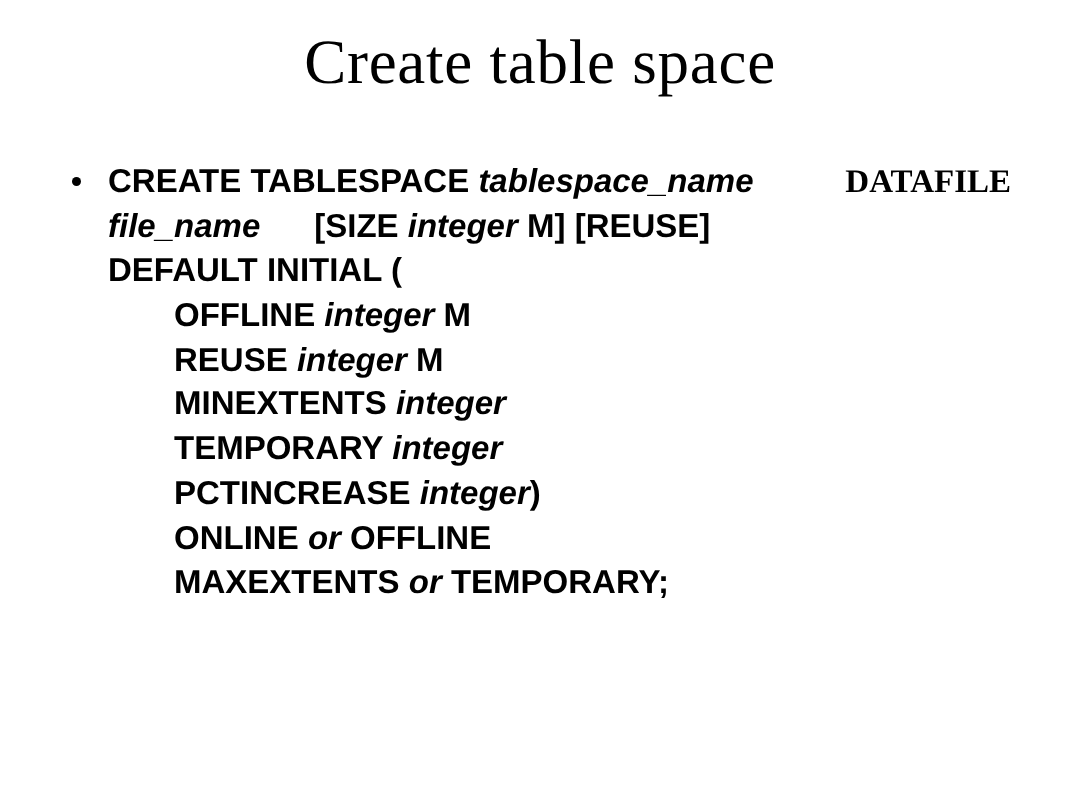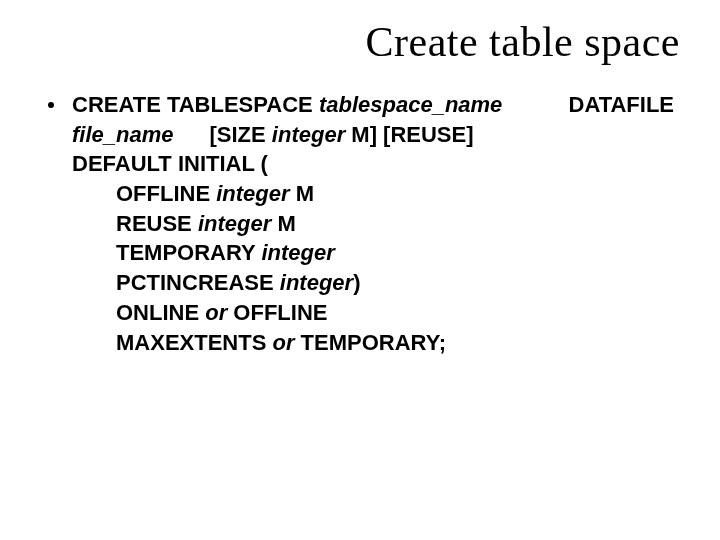--- a/index.html
+++ b/index.html
@@ -9,24 +9,24 @@
     background: #ffffff;
     font-family: "Times New Roman", Times, serif;
     color: #000000;
     position: relative;
     overflow: hidden;
   }
   .slide {
     padding: 18px 40px 0 40px;
   }
   .title {
-    text-align: right;
+    text-align: center;
     font-size: 42px;
     font-weight: normal;
-    margin-bottom: 24px;
+    margin-bottom: 40px;
     letter-spacing: 0.5px;
   }
   .body {
     font-family: Arial, Helvetica, sans-serif;
     font-size: 22px;
     font-weight: bold;
     line-height: 1.35;
   }
   .bullet-row {
     display: flex;
@@ -44,20 +44,21 @@
   }
   .content {
     flex: 1;
   }
   .line1 {
     white-space: nowrap;
   }
   .right-kw {
     float: right;
     margin-right: 6px;
+    font-family: Liberation Serif, serif;
   }
   .param {
     font-style: italic;
     margin-top: 32px;
   }
   .indent1 { padding-left: 0px; }
   .indent2 { padding-left: 44px; }
   .line { display: block; }
   .space-right { display: inline-block; width: 36px; }
 </style>
@@ -88,20 +89,24 @@
         <span class="line indent2">
           <span>OFFLINE</span>
           <span class="param">integer</span><span> M</span>
         </span>
 
         <span class="line indent2">
           <span>REUSE</span>
           <span class="param">integer</span><span> M</span>
         </span>
 
+        <span class="line indent2">
+          <span>MINEXTENTS</span>
+          <span class="param">integer</span>
+        </span>
 
         <span class="line indent2">
           <span>TEMPORARY</span>
           <span class="param">integer</span>
         </span>
 
         <span class="line indent2">
           <span>PCTINCREASE</span>
           <span class="param">integer</span><span>)</span>
         </span>

